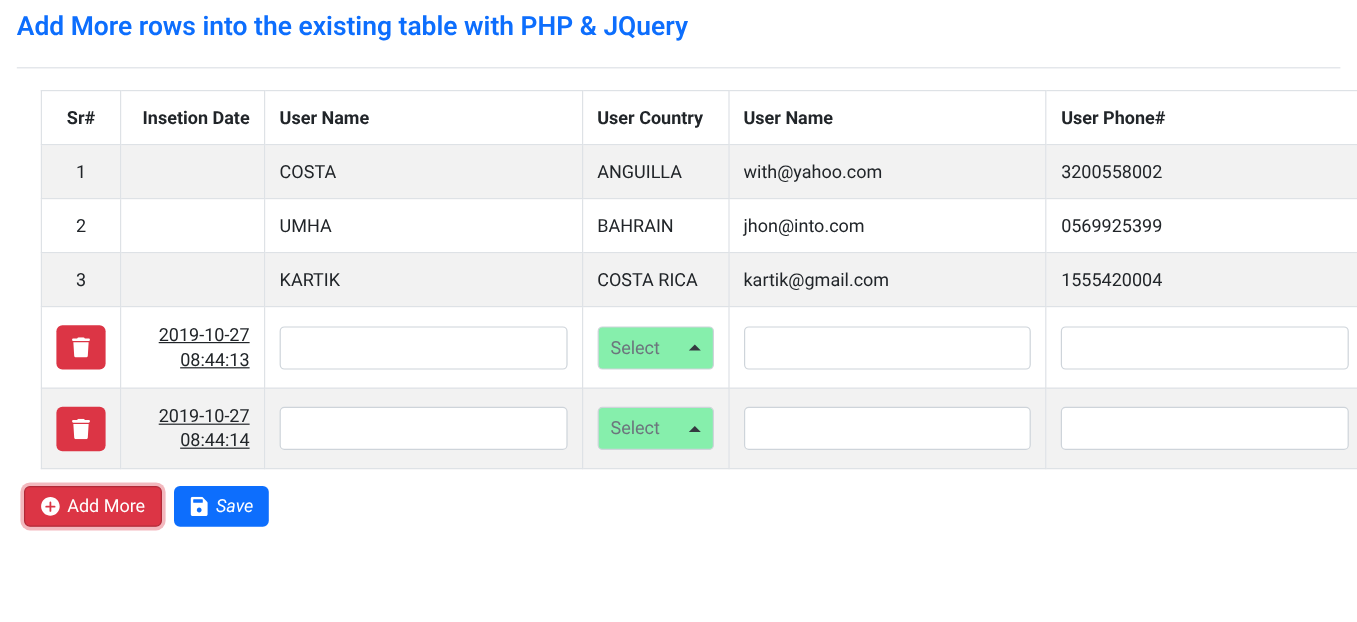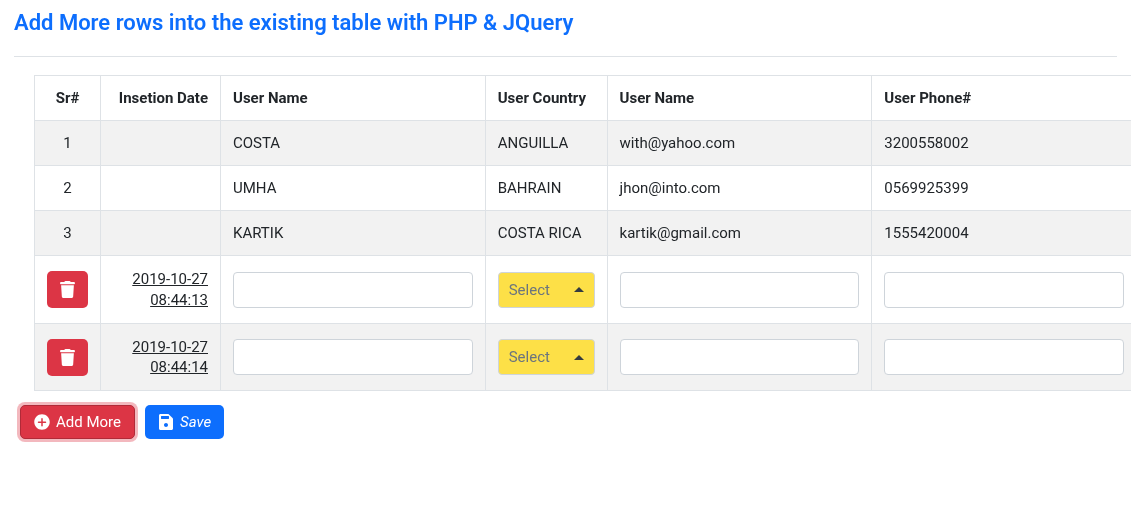--- a/index.html
+++ b/index.html
@@ -49,21 +49,21 @@
       background: #fff;
       color: #495057;
     }
     .form-select {
       width: 100%;
       height: 36px;
       padding: 6px 10px;
       border: 1px solid #ced4da;
       border-radius: 4px;
       font-size: 15px;
-      background: #fde047;
+      background: #86efac;
       color: #6c757d;
       display: flex;
       align-items: center;
       justify-content: space-between;
       cursor: pointer;
     }
     .caret-up {
       width: 0; height: 0;
       border-left: 5px solid transparent;
       border-right: 5px solid transparent;

